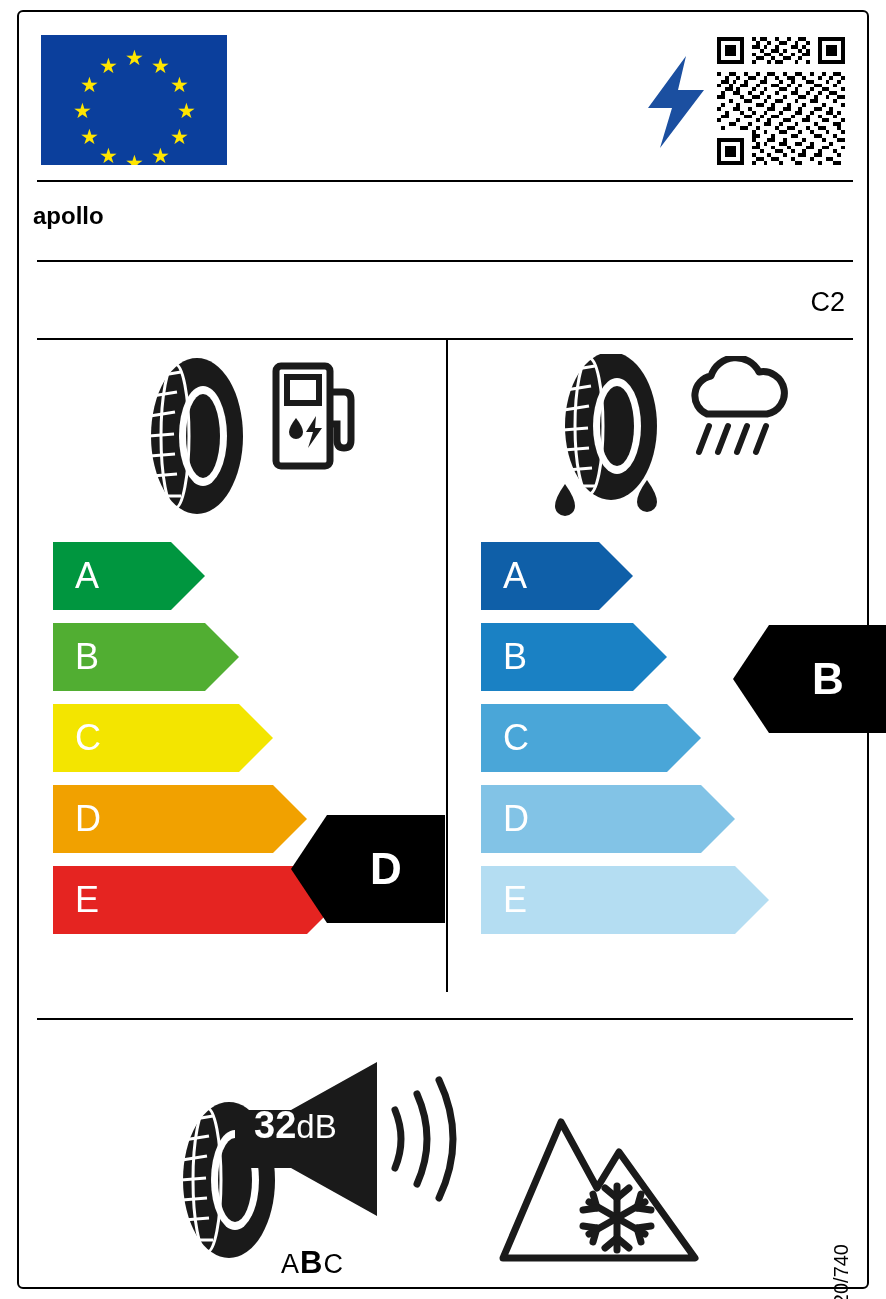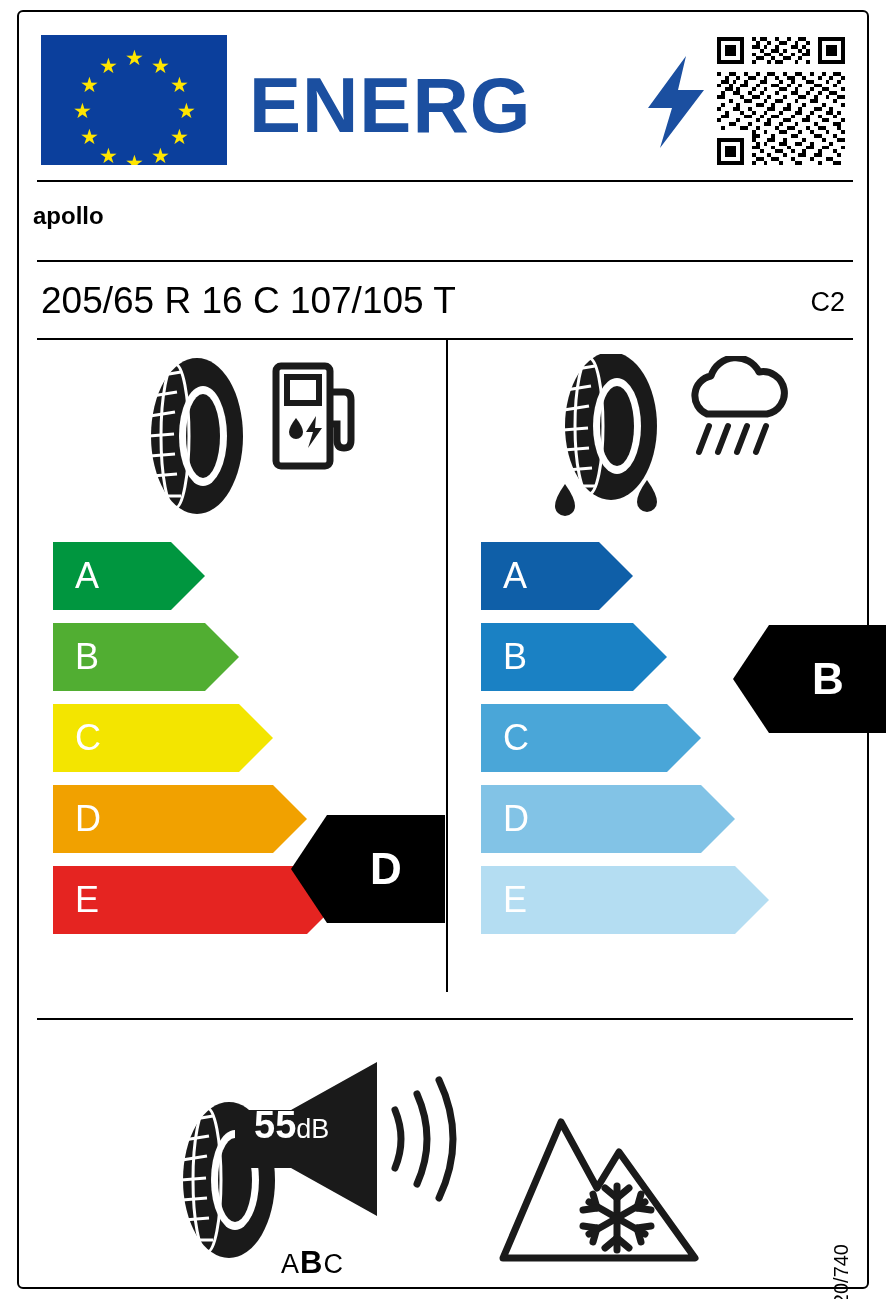--- a/index.html
+++ b/index.html
@@ -126,21 +126,21 @@
     border-bottom: 54px solid transparent;
     border-right: 36px solid #000;
   }
   .badge span {
     color: #fff; font-size: 44px; font-weight: bold;
   }
   
   .bottom { position: absolute; left: 0; top: 1010px; width: 100%; height: 260px; }
   .noise-group { position: absolute; left: 150px; top: 28px; width: 330px; height: 230px; }
   .db-value { font-size: 38px; font-weight: bold; }
-  .db-unit { font-size: 27px; }
+  .db-unit { font-size: 33px; }
   .abc {
     position: absolute; left: 112px; top: 195px;
     font-size: 27px; letter-spacing: 1px;
   }
   .abc b { font-size: 31px; }
   .snow { position: absolute; left: 480px; top: 38px; width: 200px; height: 205px; }
   .year {
     position: absolute; right: 14px; bottom: 38px;
     font-size: 20px;
     transform: rotate(-90deg);
@@ -162,21 +162,20 @@
       <div class="star" style="left:129px; top:91px;">★</div>
       <div class="star" style="left:110px; top:110px;">★</div>
       <div class="star" style="left:84px;  top:117px;">★</div>
       <div class="star" style="left:58px;  top:110px;">★</div>
       <div class="star" style="left:39px;  top:91px;">★</div>
       <div class="star" style="left:32px;  top:65px;">★</div>
       <div class="star" style="left:39px;  top:39px;">★</div>
       <div class="star" style="left:58px;  top:20px;">★</div>
     </div>
 
-    <div class="energy-word">ENERG</div>
 
     <svg class="bolt" viewBox="0 0 60 92">
       <polygon points="40,0 2,52 26,52 14,92 58,34 32,34" fill="#1b4fa0"></polygon>
     </svg>
 
     <svg class="qr" viewBox="0 0 33 33" shape-rendering="crispEdges">
       <rect width="33" height="33" fill="#fff"></rect>
       <g fill="#000">
         <rect x="0" y="0" width="7" height="7"></rect>
           <rect x="1" y="1" width="5" height="5" fill="#fff"></rect>
@@ -404,21 +403,20 @@
           <rect x="30" y="32" width="2" height="1"></rect>
       </g>
     </svg>
   </div>
 
   <div class="hr" style="top:168px;"></div>
 
   <div class="brand">apollo</div>
   <div class="hr" style="top:248px;"></div>
 
-  <div class="size">205/65 R 16 C 107/105 T</div>
   <div class="class">C2</div>
   <div class="hr" style="top:326px;"></div>
 
   <div class="divider-v"></div>
 
   <div class="panel panel-left">
     <div class="pictogram">
 
       <svg style="position:absolute;left:100px;top:12px;" width="120" height="165" viewBox="0 0 120 165">
         <ellipse cx="60" cy="82" rx="46" ry="78" fill="#1a1a1a"></ellipse>
@@ -564,21 +562,21 @@
       <svg style="position:absolute;left:60px;top:8px;" width="230" height="170" viewBox="0 0 230 170">
         <polygon points="6,52 62,52 148,4 148,158 62,110 6,110" fill="#1a1a1a"></polygon>
         <g fill="none" stroke="#1a1a1a" stroke-width="7" stroke-linecap="round">
           <path d="M166 52 q12 29 0 58"></path>
           <path d="M188 36 q20 45 0 90"></path>
           <path d="M210 22 q28 59 0 118"></path>
         </g>
       </svg>
 
       <div style="position:absolute;left:85px;top:54px;color:#fff;">
-        <span class="db-value">55</span><span class="db-unit">dB</span>
+        <span class="db-value">32</span><span class="db-unit">dB</span>
       </div>
 
       <div class="abc">
         <span>A</span><b>B</b><span>C</span>
       </div>
     </div>
 
     <svg class="snow" viewBox="0 0 200 205">
       <path d="M4 198 L62 62 L98 128 L120 92 L196 198 Z" fill="none" stroke="#1a1a1a" stroke-width="7" stroke-linejoin="round"></path>
       <g stroke="#1a1a1a" stroke-width="7" stroke-linecap="round">

